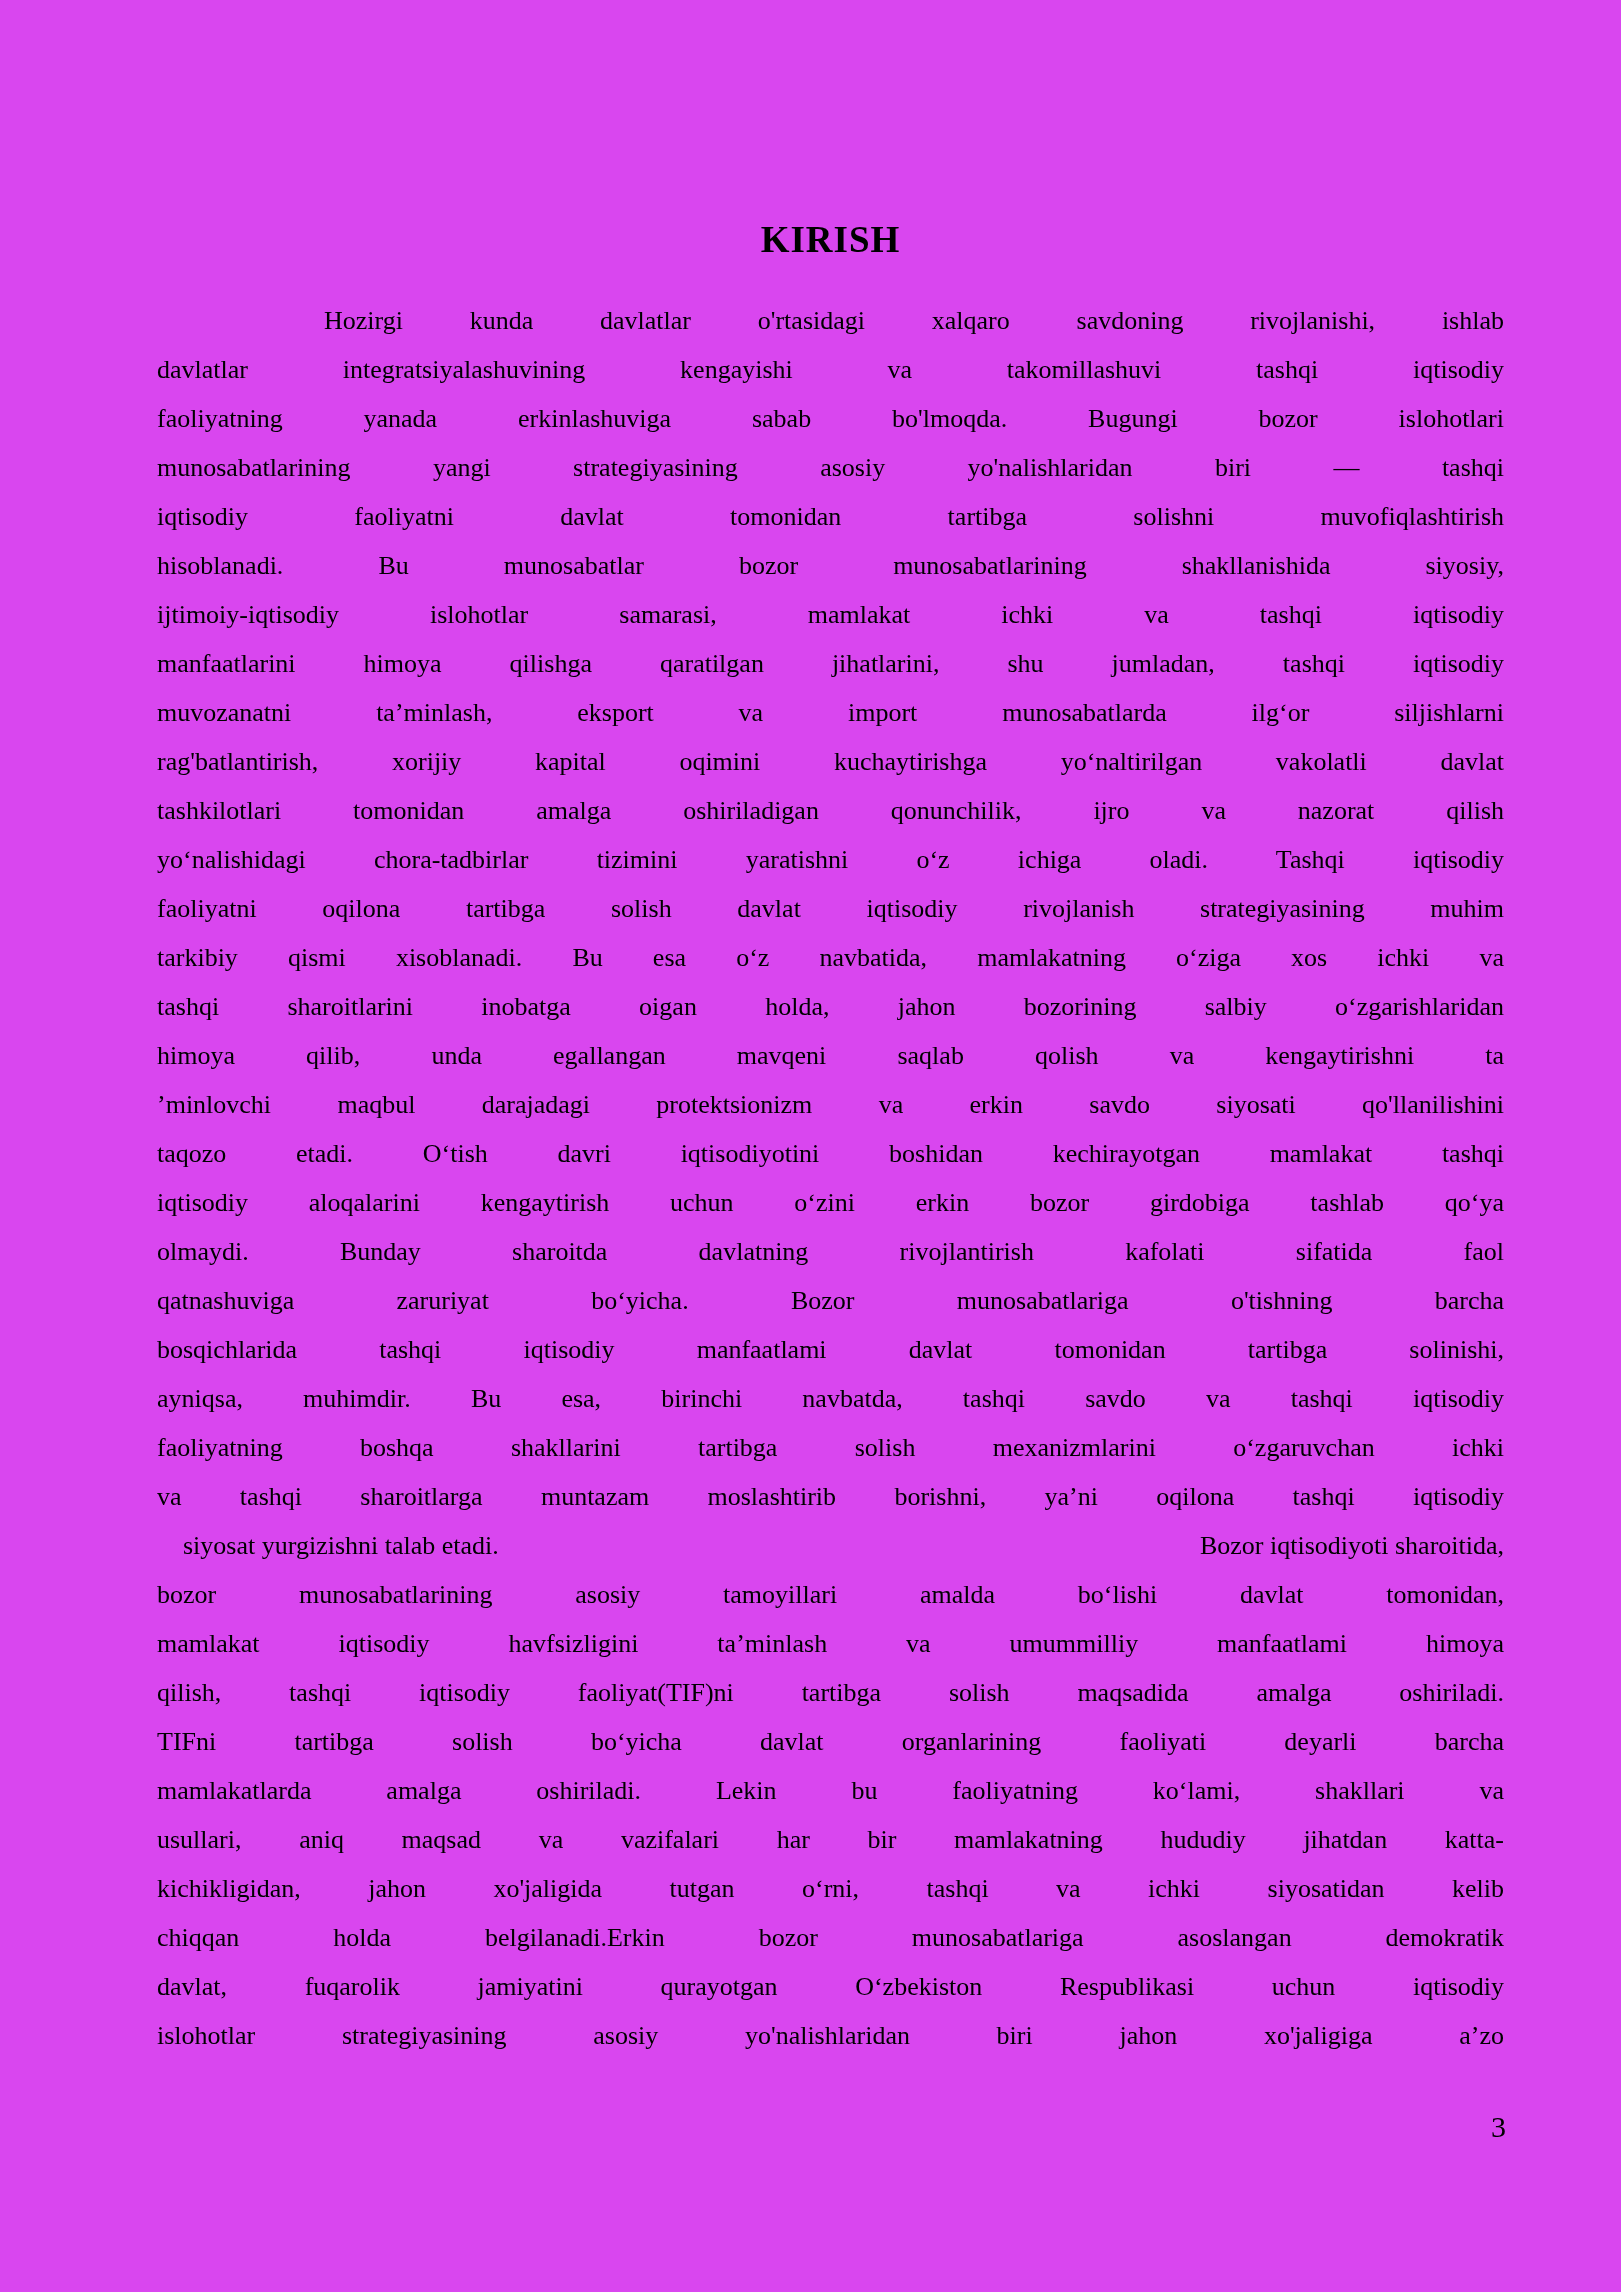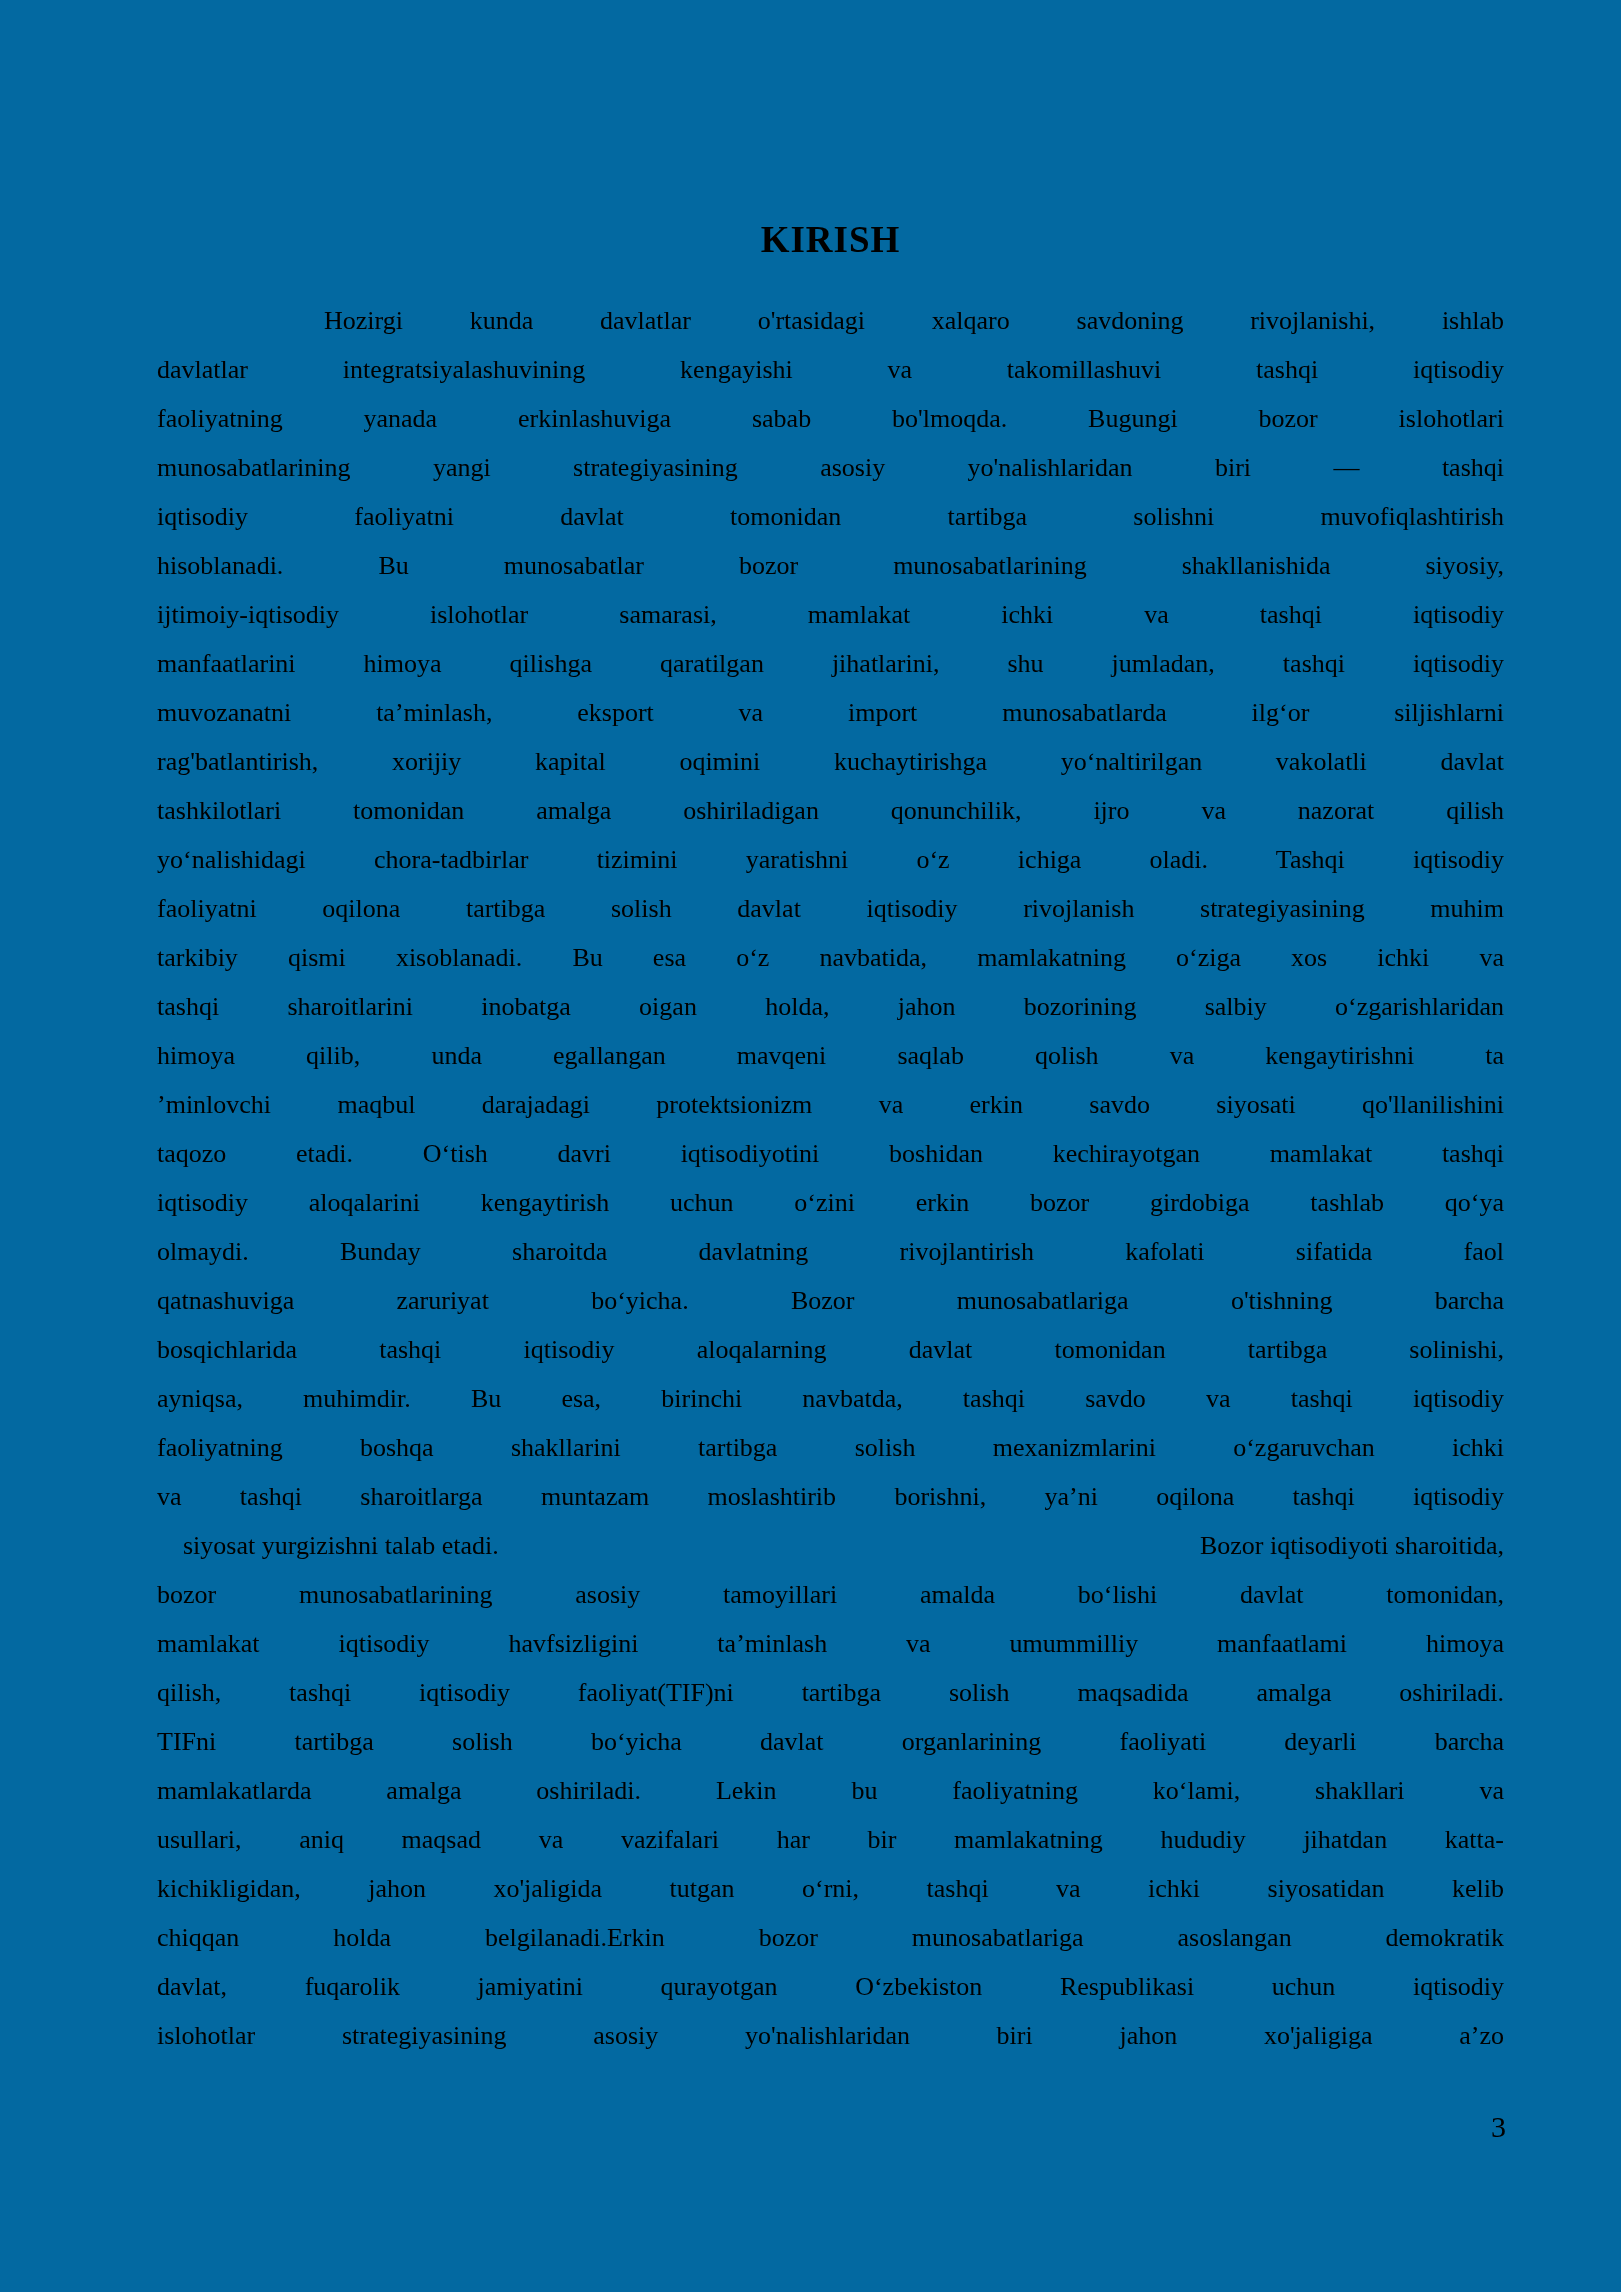--- a/index.html
+++ b/index.html
@@ -1,21 +1,21 @@
 <!DOCTYPE html>
 <html><head>
 <meta charset="utf-8">
 <style>
   html, body { margin: 0; padding: 0; background: #888; }
   .page {
     position: relative;
     width: 1621px;
     height: 2293px;
     margin: 0 auto;
-    background: #0369a1;
+    background: #d946ef;
     font-family: "Liberation Serif", "DejaVu Serif", serif;
     color: #000000;
     overflow: hidden;
   }
   .content {
     position: absolute;
     left: 157px;
     right: 117px;
     top: 218px;
   }
@@ -73,21 +73,21 @@
         <div class="line">yoʻnalishidagi chora-tadbirlar tizimini yaratishni oʻz ichiga oladi. Tashqi iqtisodiy</div>
         <div class="line">faoliyatni oqilona tartibga solish davlat iqtisodiy rivojlanish strategiyasining muhim</div>
         <div class="line">tarkibiy qismi xisoblanadi. Bu esa oʻz navbatida, mamlakatning oʻziga xos ichki va</div>
         <div class="line">tashqi sharoitlarini inobatga oigan holda, jahon bozorining salbiy oʻzgarishlaridan</div>
         <div class="line">himoya qilib, unda egallangan mavqeni saqlab qolish va kengaytirishni ta</div>
         <div class="line">’minlovchi maqbul darajadagi protektsionizm va erkin savdo siyosati qo'llanilishini</div>
         <div class="line">taqozo etadi. Oʻtish davri iqtisodiyotini boshidan kechirayotgan mamlakat tashqi</div>
         <div class="line">iqtisodiy aloqalarini kengaytirish uchun oʻzini erkin bozor girdobiga tashlab qoʻya</div>
         <div class="line">olmaydi. Bunday sharoitda davlatning rivojlantirish kafolati sifatida faol</div>
         <div class="line">qatnashuviga zaruriyat boʻyicha.  Bozor munosabatlariga o'tishning barcha</div>
-        <div class="line">bosqichlarida tashqi iqtisodiy aloqalarning davlat tomonidan tartibga solinishi,</div>
+        <div class="line">bosqichlarida tashqi iqtisodiy manfaatlami davlat tomonidan tartibga solinishi,</div>
         <div class="line">ayniqsa, muhimdir. Bu esa, birinchi navbatda, tashqi savdo va tashqi iqtisodiy</div>
         <div class="line">faoliyatning boshqa shakllarini tartibga solish mexanizmlarini oʻzgaruvchan ichki</div>
         <div class="line">va tashqi sharoitlarga muntazam moslashtirib borishni, ya’ni oqilona tashqi iqtisodiy</div>
         <div class="line split">
           <span>siyosat yurgizishni talab etadi.</span>
           <span>Bozor  iqtisodiyoti  sharoitida,</span>
         </div>
         <div class="line">bozor munosabatlarining asosiy tamoyillari amalda boʻlishi davlat tomonidan,</div>
         <div class="line">mamlakat iqtisodiy havfsizligini ta’minlash va umummilliy manfaatlami himoya</div>
         <div class="line">qilish, tashqi iqtisodiy faoliyat(TIF)ni tartibga solish maqsadida amalga oshiriladi.</div>

